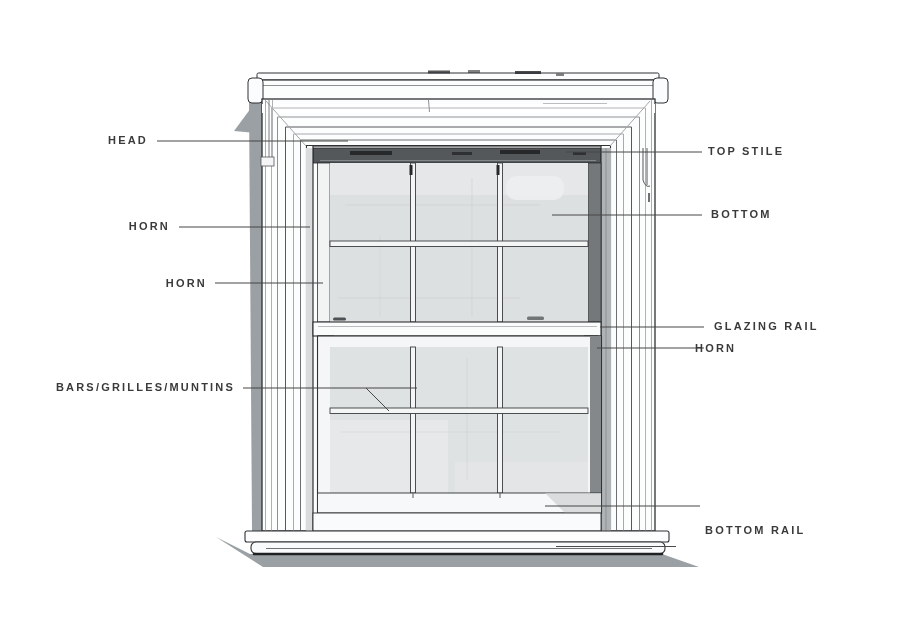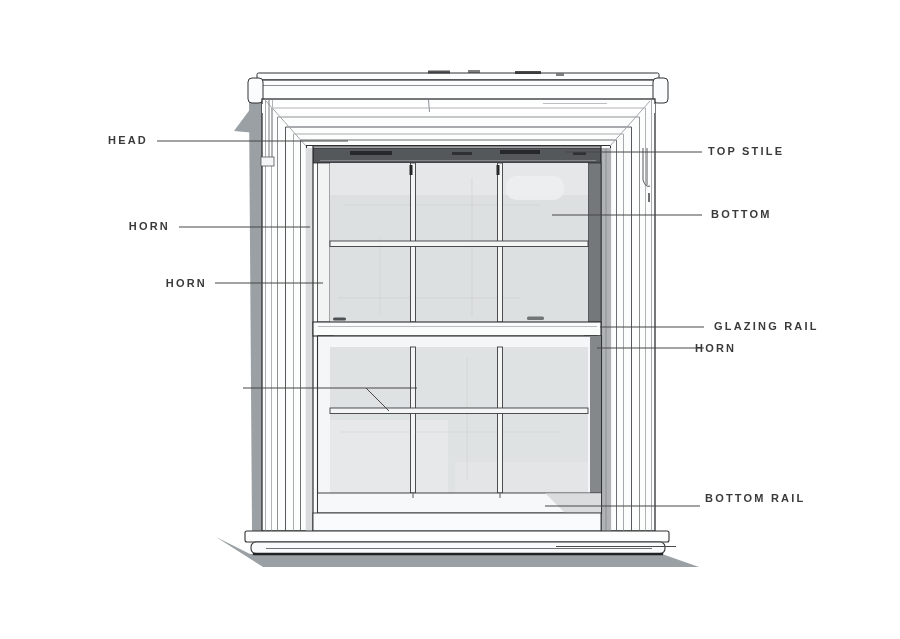--- a/index.html
+++ b/index.html
@@ -147,18 +147,19 @@
       <line class="leader" x1="552" y1="215" x2="702" y2="215"></line>
       <line class="leader" x1="600" y1="327" x2="704" y2="327"></line>
       <line class="leader" x1="597" y1="348" x2="704" y2="348"></line>
       <line class="leader" x1="545" y1="506" x2="700" y2="506"></line>
     </g>
   </svg>
 
   <div class="lbl left" style="right:752px;top:134px">HEAD</div>
   <div class="lbl left" style="right:730px;top:220px">HORN</div>
   <div class="lbl left" style="right:693px;top:277px">HORN</div>
+  <div class="lbl left" style="right:665px;top:381px">BARS/GRILLES/MUNTINS</div>
   <div class="lbl" style="left:708px;top:145px">TOP STILE</div>
   <div class="lbl" style="left:711px;top:208px">BOTTOM</div>
   <div class="lbl" style="left:714px;top:320px">GLAZING RAIL</div>
   <div class="lbl" style="left:695px;top:342px">HORN</div>
-  <div class="lbl" style="left:705px;top:492px">BOTTOM RAIL</div>
+  <div class="lbl" style="left:705px;top:524px">BOTTOM RAIL</div>
 </div>
 
 </body></html>

